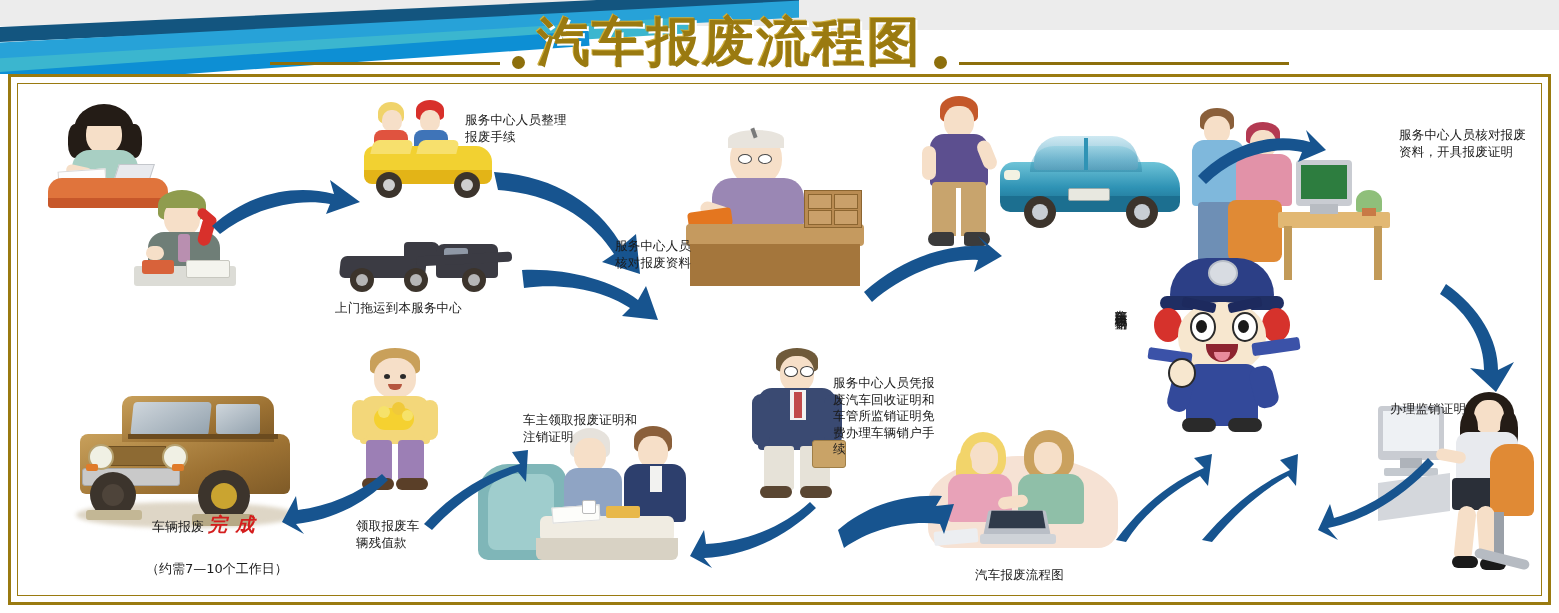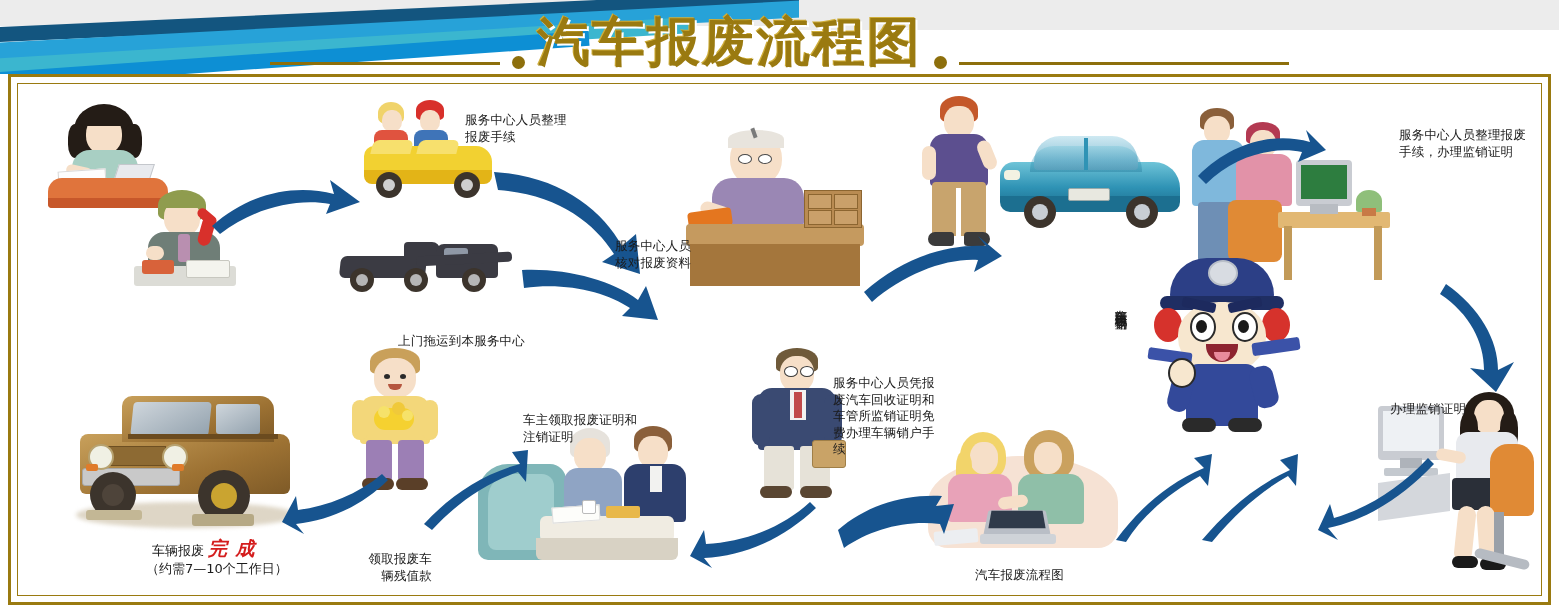--- a/index.html
+++ b/index.html
@@ -26,21 +26,21 @@
   .titleline{height:3px;background:#8d6f0c;width:150px;align-self:flex-end;margin-bottom:11px;}
   .titleline.l{width:230px;}
   .titleline.r{width:330px;}
 
   
   .frame{position:absolute;left:8px;top:74px;right:8px;bottom:8px;border:3px solid #9a7a10;background:#fff;}
   .frame-inner{position:absolute;left:6px;top:6px;right:6px;bottom:6px;border:1px solid #9a7a10;}
 
   
   .tx{position:absolute;color:#1b1b1b;font-size:12.5px;line-height:16.5px;white-space:pre-line;letter-spacing:.2px;}
-  .tx.c{text-align:right;margin-top:33px;}
+  .tx.c{text-align:left;}
   .tx.vert{writing-mode:vertical-rl;text-orientation:upright;line-height:18px;letter-spacing:1px;}
   .done-line{position:absolute;font-size:13px;color:#1b1b1b;white-space:nowrap;}
   .done-red{color:#d41d1d;font-weight:bold;font-size:19px;font-style:italic;margin-left:4px;letter-spacing:1px;}
 
   
   .arrow{position:absolute;}
   .arrow svg{display:block;overflow:visible;}
   .arw{fill:#17548f;}
 
   
@@ -461,26 +461,26 @@
   </div>
   <div class="arrow" style="left:282px;top:470px;">
     <svg width="110" height="66" viewBox="0 0 110 66">
         <path class="arw" d="M106,10 C80,36 48,50 14,54 L22,64 L0,52 L14,26 L16,40 C46,36 76,24 100,4 Z"></path>
       </svg>
   </div>
 
   <div class="tx" style="left:465px;top:112px;width:110px;">服务中心人员整理报废手续</div>
   <div class="tx c" style="left:335px;top:300px;width:190px;">上门拖运到本服务中心</div>
   <div class="tx" style="left:615px;top:238px;width:86px;">服务中心人员核对报废资料</div>
-  <div class="tx" style="left:1399px;top:127px;width:130px;">服务中心人员整理报废手续，办理监销证明</div>
+  <div class="tx" style="left:1399px;top:127px;width:130px;">服务中心人员核对报废资料，开具报废证明</div>
   <div class="tx vert" style="left:1112px;top:300px;height:130px;">车管所民警现场监销</div>
   <div class="tx" style="left:1390px;top:401px;">办理监销证明</div>
   <div class="tx" style="left:975px;top:567px;">汽车报废流程图</div>
   <div class="tx" style="left:833px;top:375px;width:112px;">服务中心人员凭报废汽车回收证明和车管所监销证明免费办理车辆销户手续</div>
   <div class="tx" style="left:523px;top:412px;width:118px;">车主领取报废证明和注销证明</div>
   <div class="tx c" style="left:356px;top:518px;width:76px;">领取报废车辆残值款</div>
 
-  <div class="done-line" style="left:152px;top:536px;">
+  <div class="done-line" style="left:152px;top:512px;">
     <span>车辆报废</span><span class="done-red">完 成</span>
   </div>
   <div class="done-line" style="left:146px;top:560px;">（约需7—10个工作日）</div>
 
 </div>
 
 </body></html>

